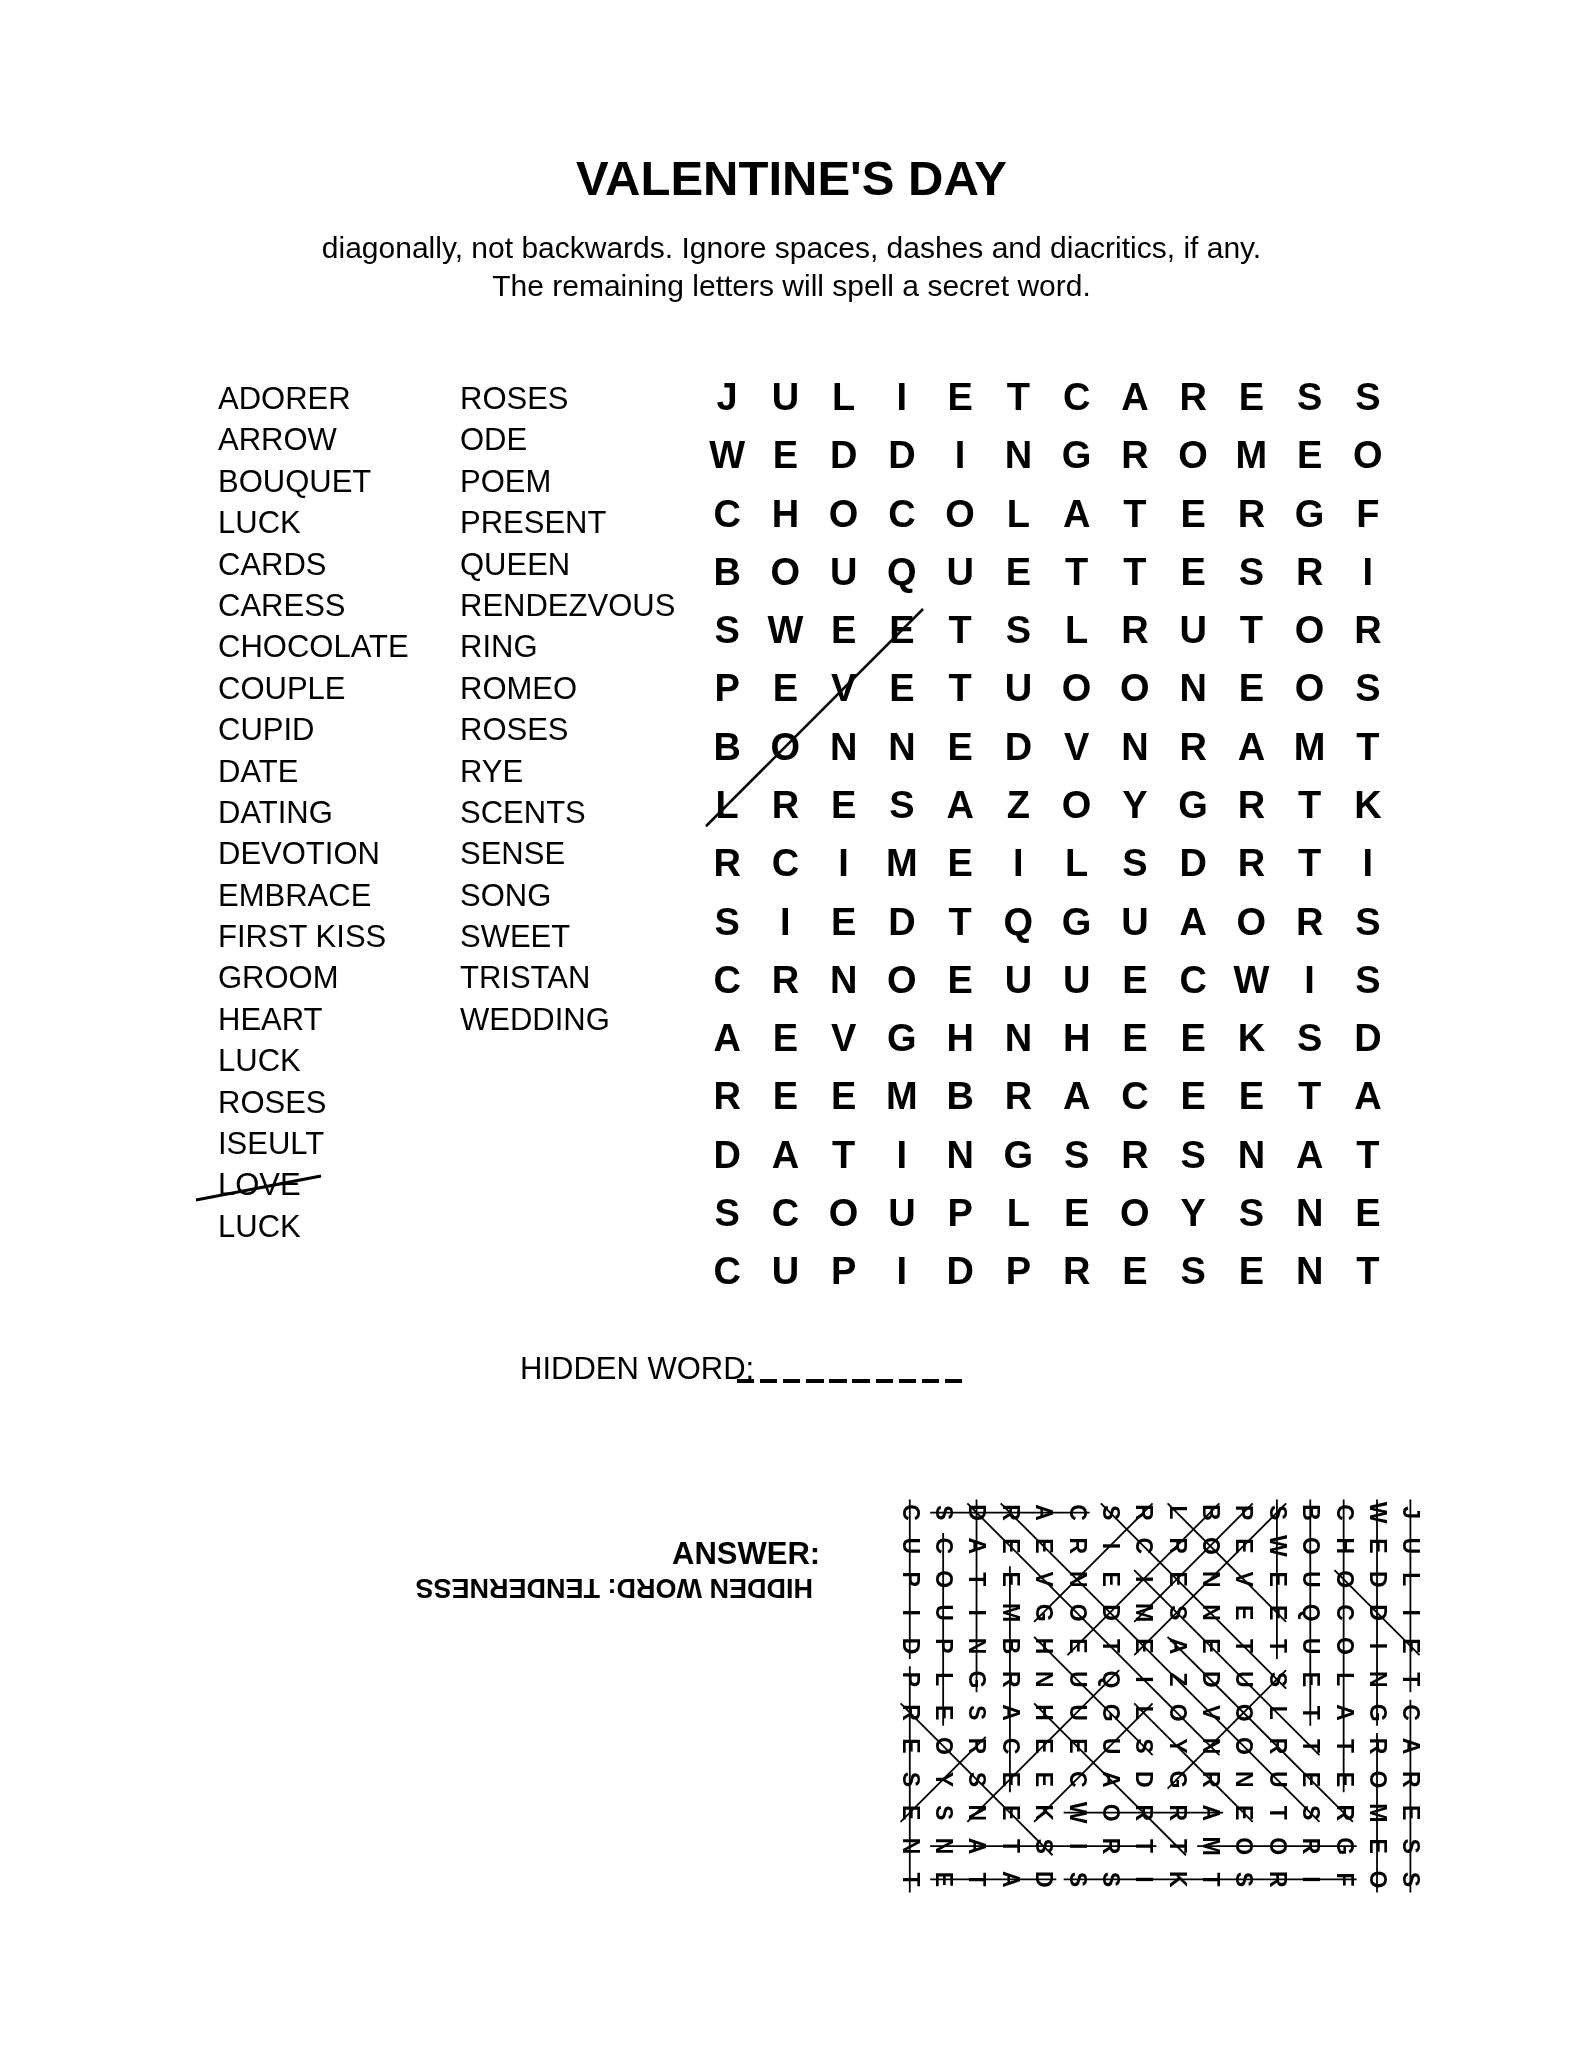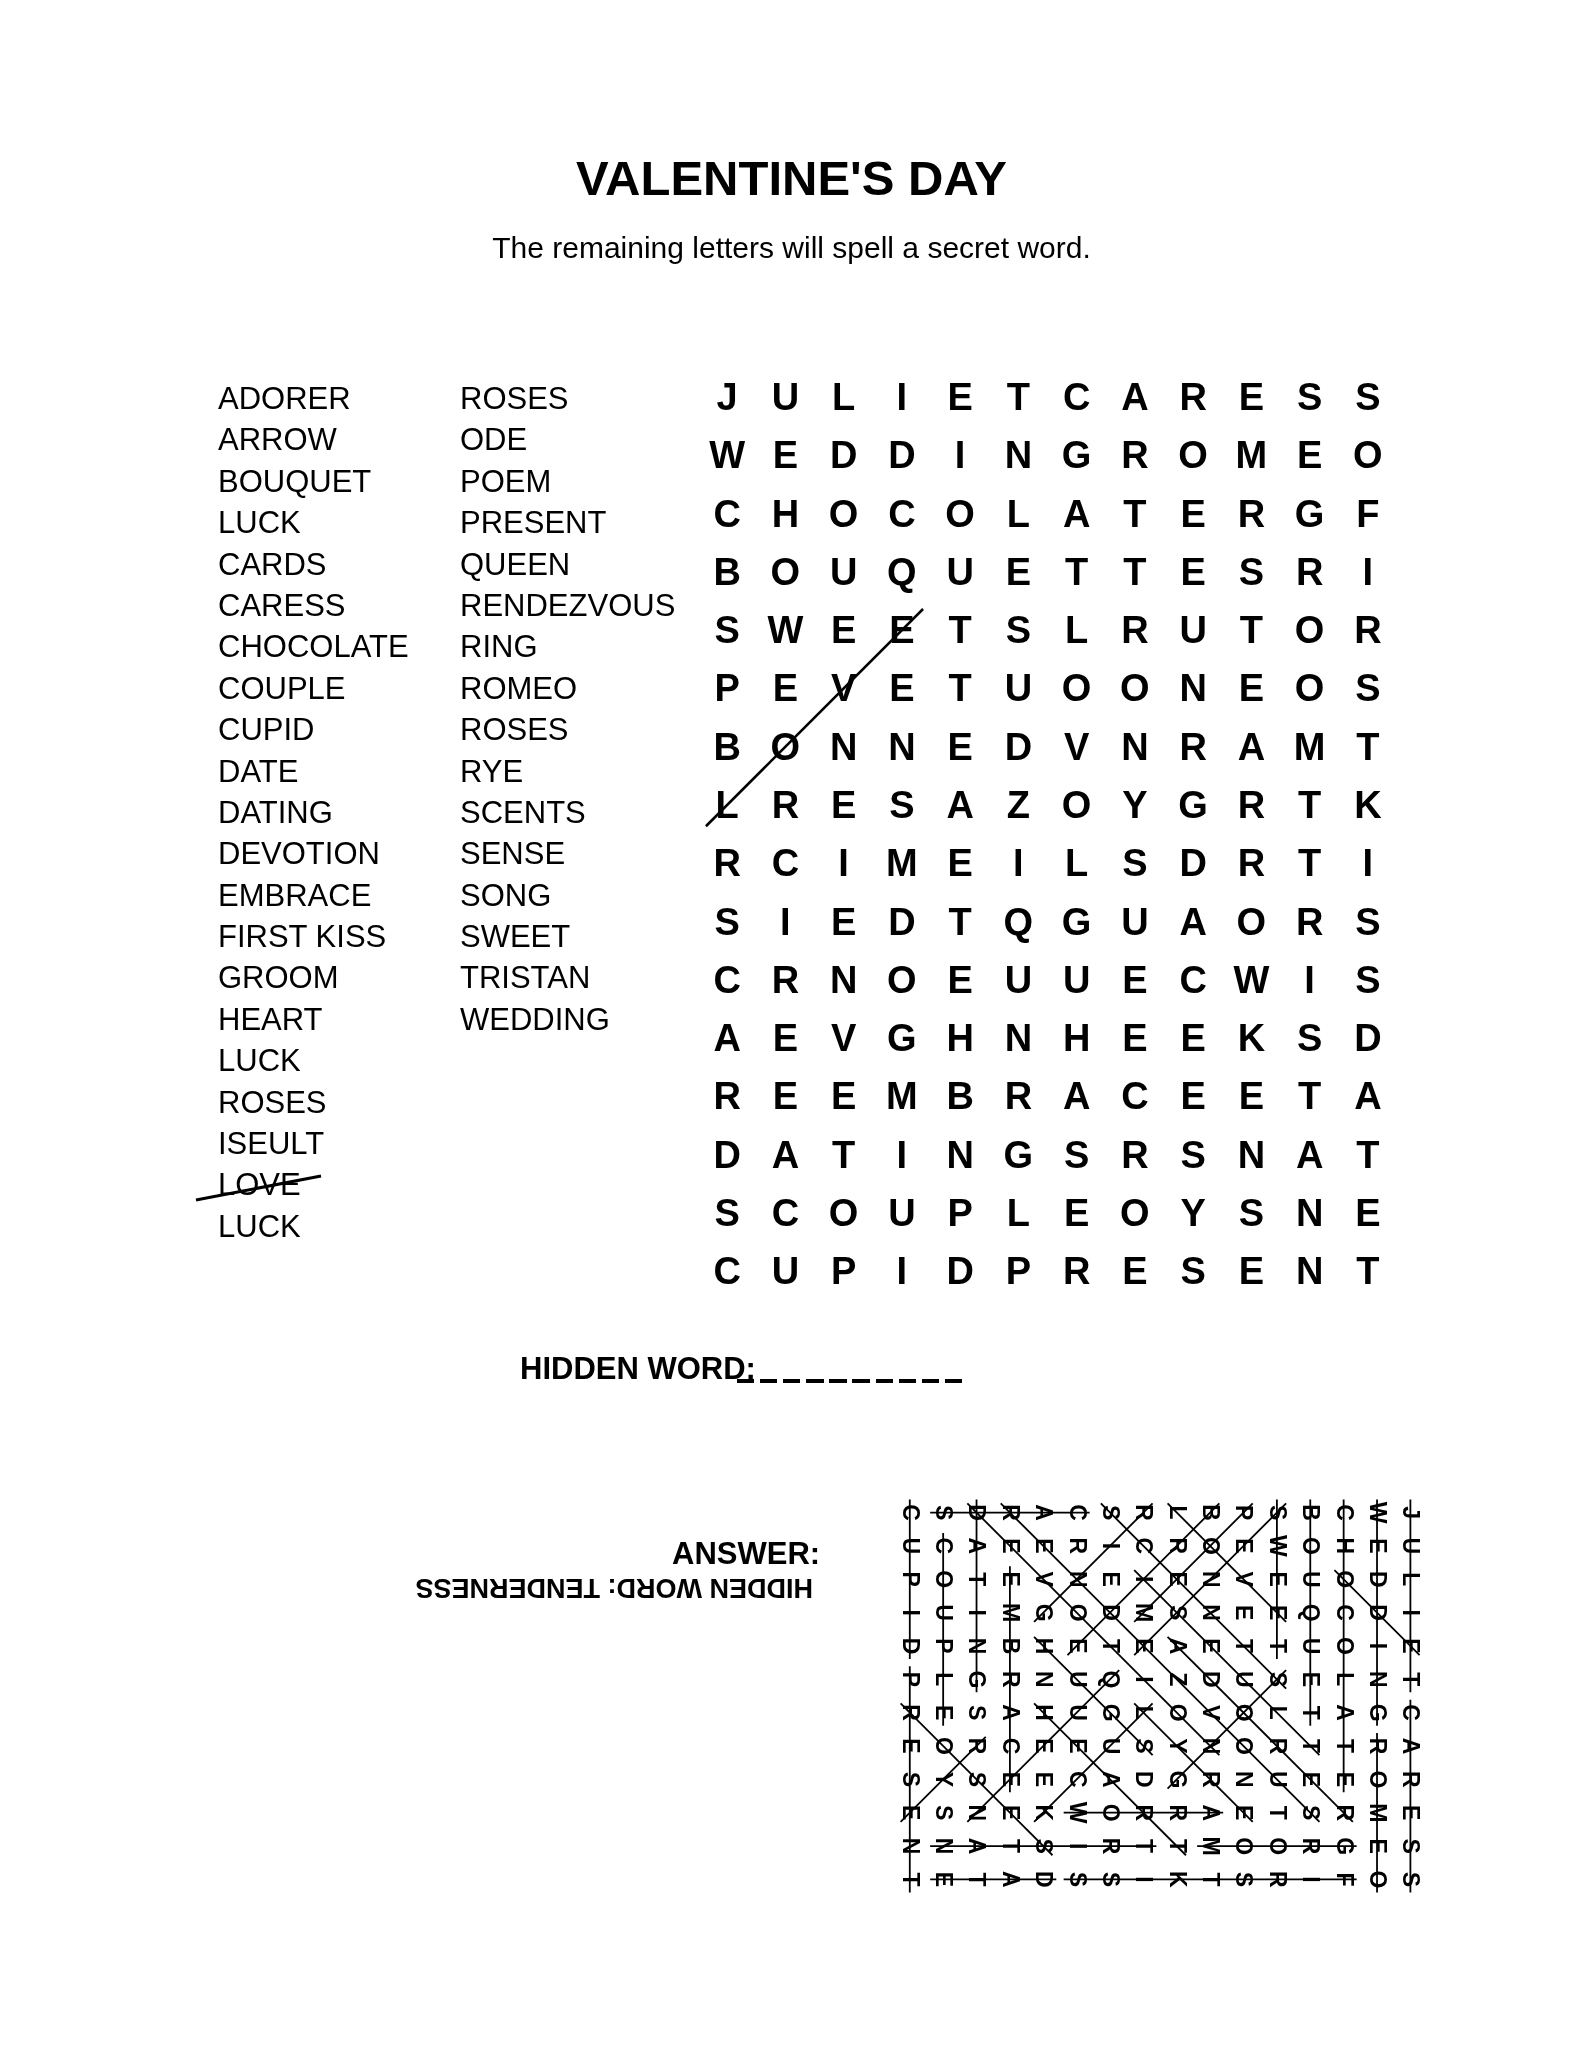--- a/index.html
+++ b/index.html
@@ -19,41 +19,42 @@
   .wl-col1{left:218px;top:378px;}
   .wl-col2{left:460px;top:378px;}
   .wl-item{height:41.4px;line-height:41.4px;position:relative;white-space:nowrap;}
   .wl-item svg{position:absolute;left:-28px;top:0;pointer-events:none;}
   .grid-box{position:absolute;}
   .main-grid{left:698px;top:368px;width:699px;height:933px;}
   .gl{position:absolute;font-weight:bold;transform:translate(-50%,-50%);line-height:1;}
   .main-grid .gl{font-size:38px;}
   .ans-inner .gl{font-size:23px;}
   .overlay{position:absolute;left:0;top:0;pointer-events:none;}
-  .hidden-label{position:absolute;left:520px;top:1351px;font-size:31px;font-weight:bold;}
+  .hidden-label{position:absolute;left:520px;top:1351px;font-size:31px;font-weight:normal;}
   .dashes{position:absolute;left:737px;top:1379px;display:flex;gap:5.8px;}
   .dash{width:17.3px;height:4.3px;background:#000;}
   .answer-label{position:absolute;left:672px;top:1536px;font-size:31px;font-weight:bold;}
   .answer-flipped{
     position:absolute;left:455px;top:1572px;width:358px;height:32px;
     font-size:27px;font-weight:bold;line-height:32px;text-align:center;
     transform:rotate(180deg);white-space:nowrap;
   }
   .ans-outer{position:absolute;left:893px;top:1495px;width:534px;height:401px;}
   .ans-inner{
     position:absolute;left:66.9px;top:-66.5px;width:400.2px;height:534px;
     transform:rotate(90deg);
   }
 </style>
 </head>
 <body>
 
 <div class="title">VALENTINE'S DAY</div>
 
 <div class="instructions">
+  <div>diagonally, not backwards. Ignore spaces, dashes and diacritics, if any.</div>
   <div>The remaining letters will spell a secret word.</div>
 </div>
 
 <div class="wl-col wl-col1">
     <div class="wl-item">ADORER</div>
     <div class="wl-item">ARROW</div>
     <div class="wl-item">BOUQUET</div>
     <div class="wl-item">LUCK</div>
     <div class="wl-item">CARDS</div>
     <div class="wl-item">CARESS</div>

